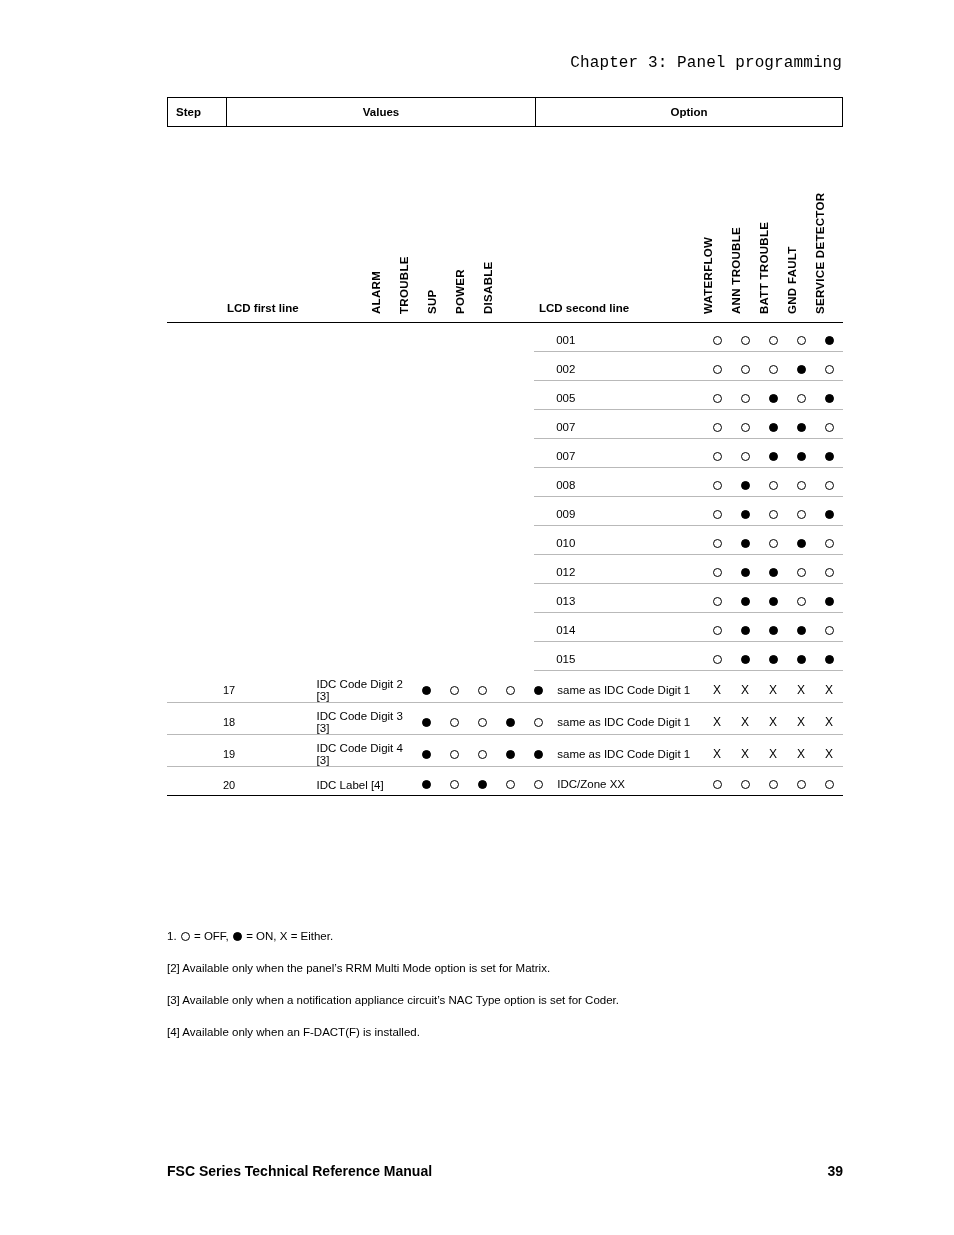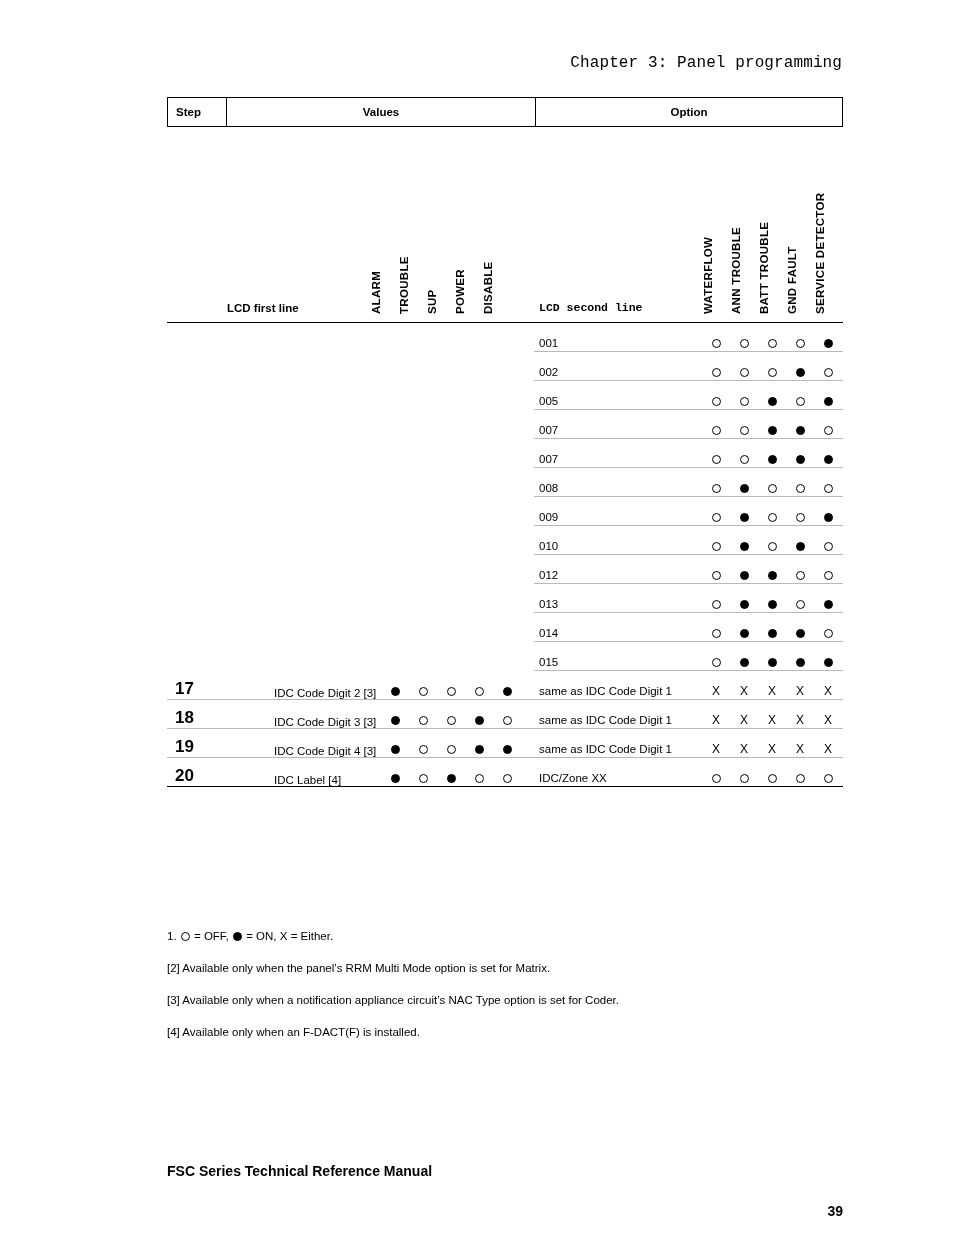--- a/index.html
+++ b/index.html
@@ -86,44 +86,45 @@
     font-weight: bold;
     white-space: nowrap;
   }
 
   
   .rows { position: relative; }
 
   .row {
     position: relative;
     display: flex;
-    align-items: flex-end;
+    align-items: center;
     min-height: 29px;
     box-sizing: border-box;
   }
   
   .row.partial { border-bottom: 1px solid #b9b9b9; }
   .row.partial::before {
     content: "";
     position: absolute;
     left: 0; right: 0; bottom: -1px;
     height: 1px;
     background: #ffffff;
     width: 367px;
   }
   .row.full { border-bottom: 1px solid #b9b9b9; }
   .row.lastrow { border-bottom: 1.6px solid #000; }
 
   .c-step {
     width: 59px;
-    font-size: 17px;
-    font-weight: bold;
+    font-size: 11px;
+    font-weight: normal;
     padding-top: 7px;
     padding-left: 8px;
     box-sizing: border-box;
+    margin-left: 48px;
   }
   .c-option {
     width: 155px;
     font-size: 11.5px;
     padding-top: 7px;
     padding-left: 48px;
     box-sizing: border-box;
   }
   .c-optmarks {
     width: 153px;
@@ -184,21 +185,21 @@
   .footer {
     position: absolute;
     left: 167px;
     right: 111px;
     top: 1163px;
     display: flex;
     justify-content: space-between;
     font-size: 14px;
   }
   .footer-title { font-weight: bold; }
-  .footer-page  { font-weight: bold; margin-top: 40px; }
+  .footer-page  { font-weight: bold; }
 </style>
 </head>
 <body>
 
 <div class="page">
 
   <div class="running-head">Chapter 3: Panel programming</div>
 
   <div class="tbl">
 
@@ -208,21 +209,21 @@
       <div class="hdr-cell hdr-option">Option</div>
     </div>
 
     <div class="subhdr">
       <div class="hlabel" style="left:60px;">LCD first line</div>
       <div class="vlabel" style="left:215px;">ALARM</div>
       <div class="vlabel" style="left:243px;">TROUBLE</div>
       <div class="vlabel" style="left:271px;">SUP</div>
       <div class="vlabel" style="left:299px;">POWER</div>
       <div class="vlabel" style="left:327px;">DISABLE</div>
-      <div class="hlabel" style="left:372px;font-family:Liberation Mono, monospace;">LCD second line</div>
+      <div class="hlabel" style="left:372px;">LCD second line</div>
       <div class="vlabel" style="left:547px;">WATERFLOW</div>
       <div class="vlabel" style="left:575px;">ANN TROUBLE</div>
       <div class="vlabel" style="left:603px;">BATT TROUBLE</div>
       <div class="vlabel" style="left:631px;">GND FAULT</div>
       <div class="vlabel" style="left:659px;">SERVICE DETECTOR</div>
     </div>
 
     <div class="rows" id="rows-host">
         <div class="row partial">
           <div class="c-step"></div>

